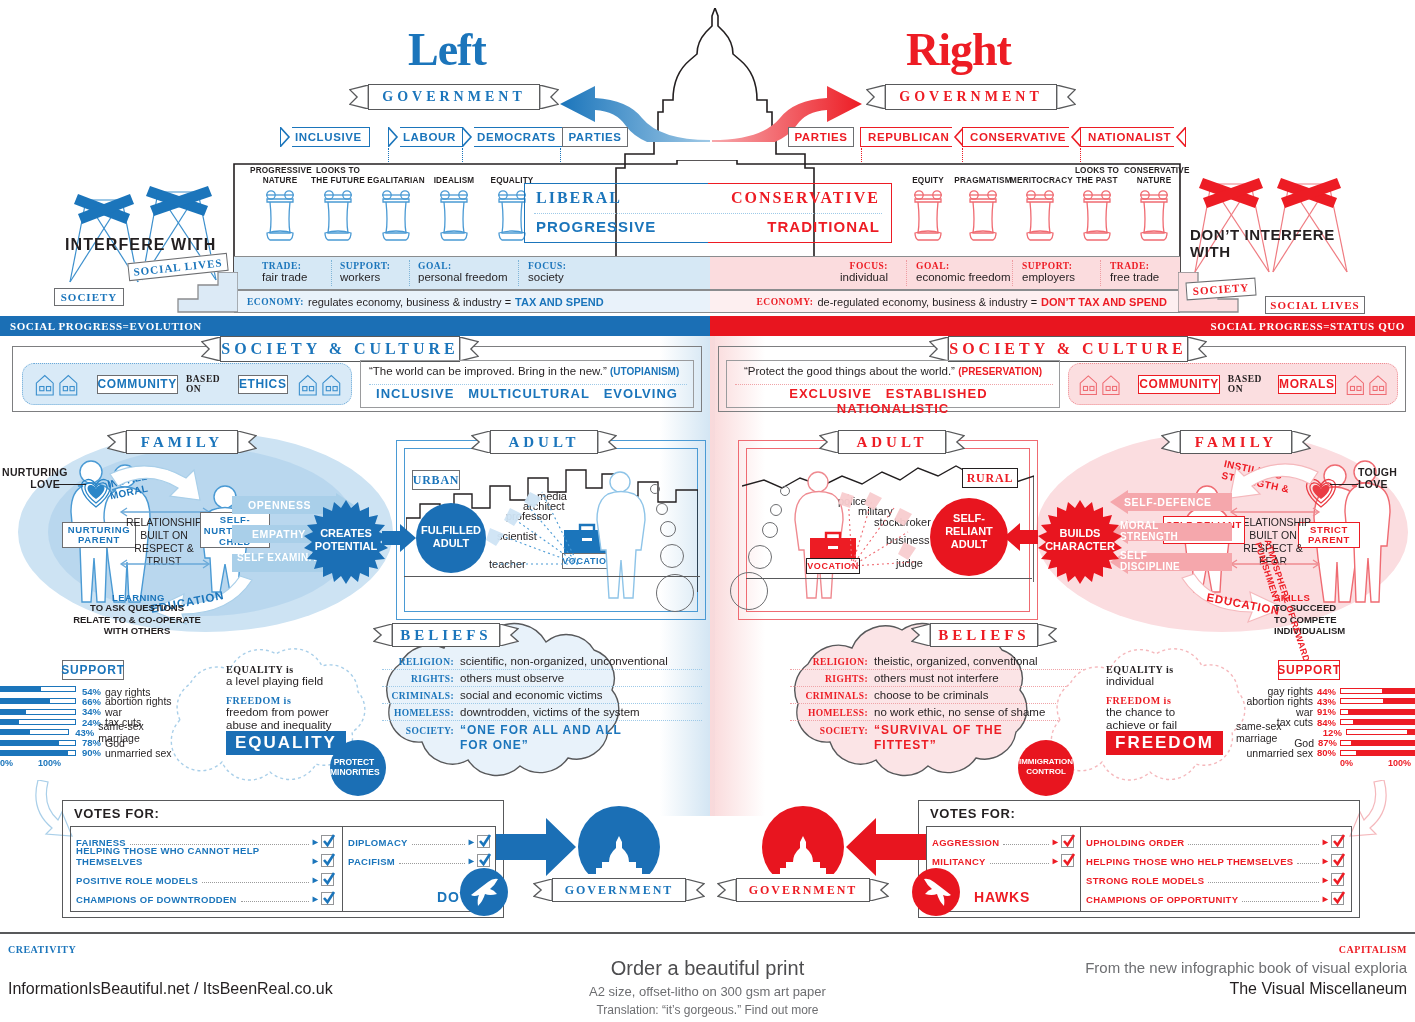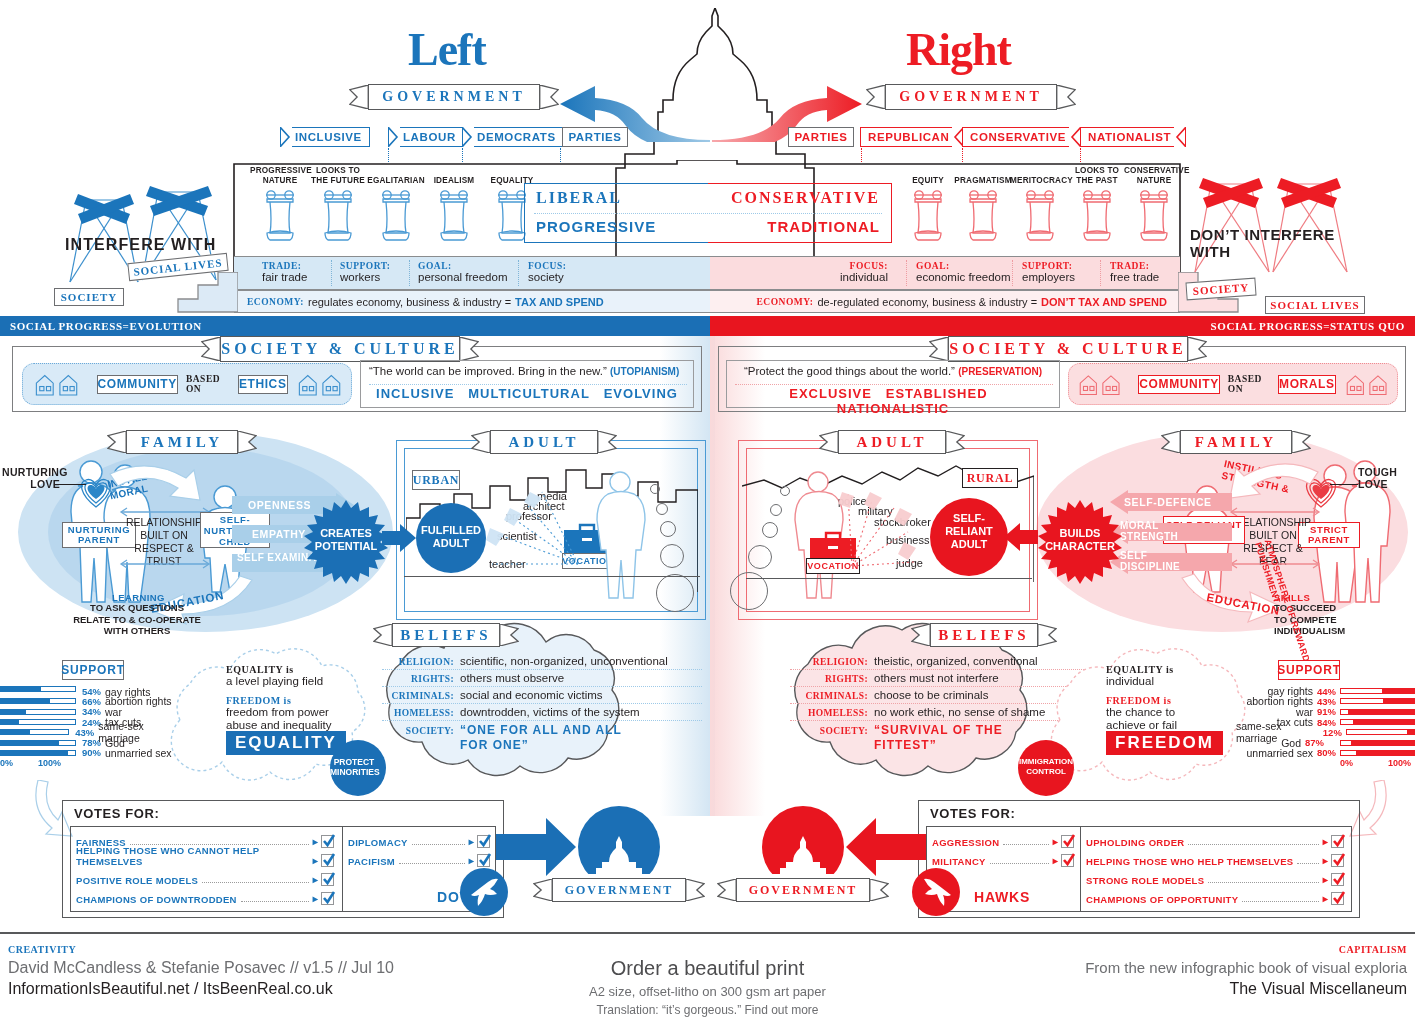--- a/index.html
+++ b/index.html
@@ -1146,21 +1146,21 @@
         </div>
         <div style="display: flex; align-items: center; height: 10.3px; justify-content: flex-end;">
           <span style="font-size: 10.5px; color: rgb(35, 31, 32); margin-right: 4px;">same-sex marriage</span>
           <span style="font-size: 9.5px; font-weight: bold; color: rgb(237, 28, 36); margin-right: 4px;">12%</span>
           <div class="bar-track" style="width: 76px; border-color: rgb(237, 28, 36);">
             <div class="bar-fill" style="width: 12%; background: rgb(237, 28, 36); left: auto; right: 0px;"></div>
           </div>
         </div>
         <div style="display: flex; align-items: center; height: 10.3px; justify-content: flex-end;">
           <span style="font-size: 10.5px; color: rgb(35, 31, 32); margin-right: 4px;">God</span>
-          <span style="font-size: 9.5px; font-weight: bold; color: rgb(237, 28, 36); margin-right: 16px;">87%</span>
+          <span style="font-size: 9.5px; font-weight: bold; color: rgb(237, 28, 36); margin-right: 3px;">87%</span>
           <div class="bar-track" style="width: 76px; border-color: rgb(237, 28, 36);">
             <div class="bar-fill" style="width: 87%; background: rgb(237, 28, 36); left: auto; right: 0px;"></div>
           </div>
         </div>
         <div style="display: flex; align-items: center; height: 10.3px; justify-content: flex-end;">
           <span style="font-size: 10.5px; color: rgb(35, 31, 32); margin-right: 4px;">unmarried sex</span>
           <span style="font-size: 9.5px; font-weight: bold; color: rgb(237, 28, 36); margin-right: 4px;">80%</span>
           <div class="bar-track" style="width: 76px; border-color: rgb(237, 28, 36);">
             <div class="bar-fill" style="width: 80%; background: rgb(237, 28, 36); left: auto; right: 0px;"></div>
           </div>
@@ -1367,21 +1367,20 @@
         <svg viewBox="0 0 20 24">
           <path d="M0 0 L0 24 L20 19 L12 12 L20 5 Z" fill="#fff" stroke="#58595b" stroke-width="1.4"></path>
         </svg>
       </div>
     <span class="rtext red" style="font-size:12px;letter-spacing:2px;">GOVERNMENT</span>
   </div>
 
   <div class="abs" style="left:0;top:932px;width:1415px;border-top:2px solid #58595b;"></div>
 
   <div class="abs blue" style="left:8px;top:944px;font-family:'Liberation Serif',serif;font-weight:bold;font-size:10px;letter-spacing:.5px;">CREATIVITY</div>
-  <div class="abs" style="left:8px;top:959px;font-size:16px;color:#6d6e71;">David McCandless &amp; Stefanie Posavec // v1.5 // Jul 10</div>
   <div class="abs" style="left:8px;top:980px;font-size:16px;color:#231f20;">InformationIsBeautiful.net / ItsBeenReal.co.uk</div>
 
   <div class="abs" style="left:470px;top:957px;width:475px;text-align:center;font-size:20px;color:#4d4d4f;">Order a beautiful print</div>
   <div class="abs" style="left:470px;top:984px;width:475px;text-align:center;font-size:13px;color:#6d6e71;">A2 size, offset-litho on 300 gsm art paper</div>
   <div class="abs" style="left:470px;top:1003px;width:475px;text-align:center;font-size:12px;color:#6d6e71;">Translation: “it’s gorgeous.” Find out more</div>
 
   <div class="abs red" style="right:8px;top:944px;font-family:'Liberation Serif',serif;font-weight:bold;font-size:10px;letter-spacing:.5px;">CAPITALISM</div>
   <div class="abs" style="right:8px;top:959px;font-size:15px;color:#6d6e71;">From the new infographic book of visual exploria</div>
   <div class="abs" style="right:8px;top:980px;font-size:16px;color:#231f20;">The Visual Miscellaneum</div>
 

